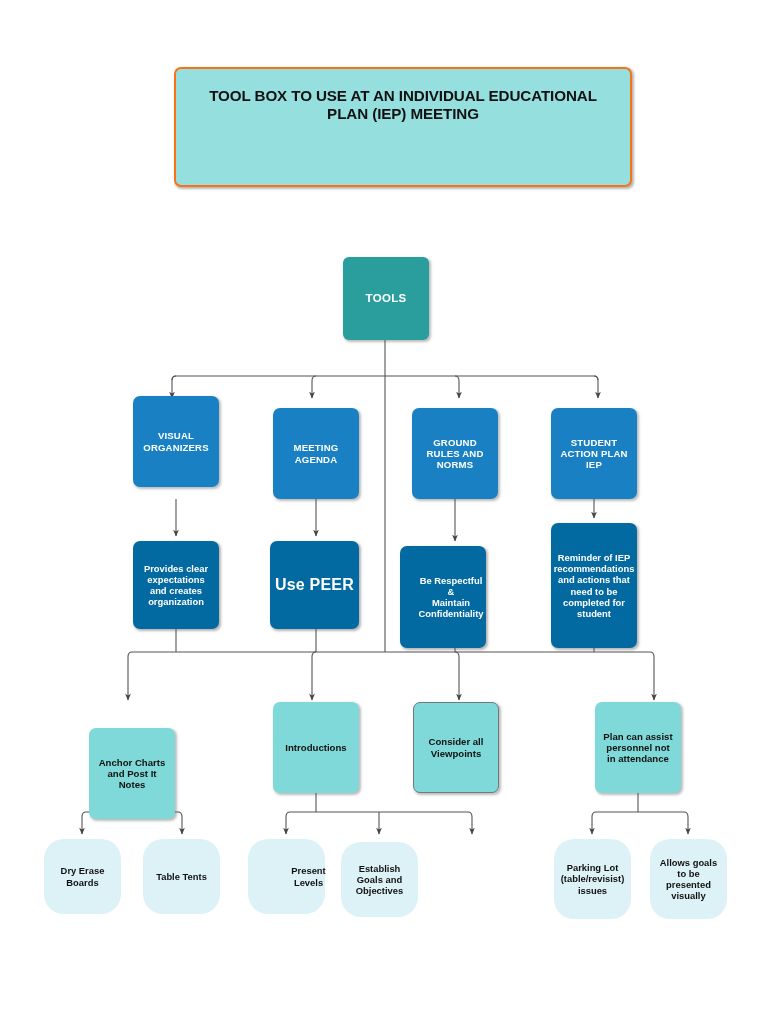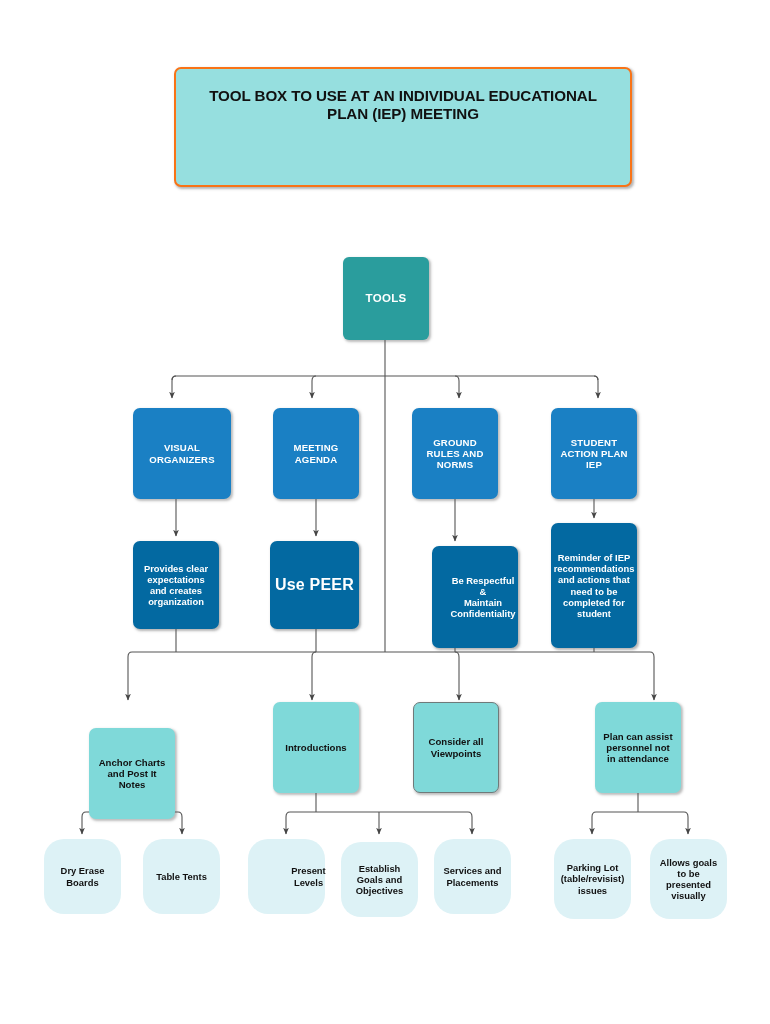--- a/index.html
+++ b/index.html
@@ -162,42 +162,42 @@
       <path d="M596,812 L684,812"></path>
       <path d="M596,812 Q592,812 592,817 L592,834" marker-end="url(#arrow)"></path>
       <path d="M684,812 Q688,812 688,817 L688,834" marker-end="url(#arrow)"></path>
     </g>
   </svg>
 
   <div class="node title-box" style="left:174px; top:67px; width:458px; height:120px;">TOOL BOX TO USE AT AN INDIVIDUAL EDUCATIONAL PLAN (IEP) MEETING</div>
 
   <div class="node root-box" style="left:343px; top:257px; width:86px; height:83px;">TOOLS</div>
 
-  <div class="node blue-box" style="left:133px; top:408px; width:98px; height:91px;">VISUAL
+  <div class="node blue-box" style="left:133px; top:396px; width:86px; height:91px;">VISUAL
 ORGANIZERS</div>
 
   <div class="node blue-box" style="left:273px; top:408px; width:86px; height:91px;">MEETING
 AGENDA</div>
 
   <div class="node blue-box" style="left:412px; top:408px; width:86px; height:91px;">GROUND
 RULES AND
 NORMS</div>
 
   <div class="node blue-box" style="left:551px; top:408px; width:86px; height:91px;">STUDENT
 ACTION PLAN
 IEP</div>
 
   <div class="node red-box" style="left:133px; top:541px; width:86px; height:88px;">Provides clear
 expectations
 and creates
 organization</div>
 
   <div class="node red-box big" style="left:270px; top:541px; width:89px; height:88px;">Use PEER</div>
 
-  <div class="node red-box" style="left:432px; top:546px; width:86px; height:102px;padding-left:16px;">Be Respectful &amp;
+  <div class="node red-box" style="left:400px; top:546px; width:86px; height:102px;padding-left:16px;">Be Respectful &amp;
 Maintain
 Confidentiality</div>
 
   <div class="node red-box" style="left:551px; top:523px; width:86px; height:125px;">Reminder of IEP
 recommendations
 and actions that
 need to be
 completed for
 student</div>
 
@@ -219,22 +219,20 @@
 
   <div class="node pale-box" style="left:143px; top:839px; width:77px; height:75px;">Table Tents</div>
 
   <div class="node pale-box" style="left:248px; top:839px; width:77px; height:75px;padding-left:44px;">Present
 Levels</div>
 
   <div class="node pale-box" style="left:341px; top:842px; width:77px; height:75px;">Establish
 Goals and
 Objectives</div>
 
-  <div class="node pale-box" style="left:434px; top:839px; width:77px; height:75px;">Services and
-Placements</div>
 
   <div class="node pale-box" style="left:554px; top:839px; width:77px; height:80px;">Parking Lot
 (table/revisist)
 issues</div>
 
   <div class="node pale-box" style="left:650px; top:839px; width:77px; height:80px;">Allows goals
 to be
 presented
 visually</div>
 

